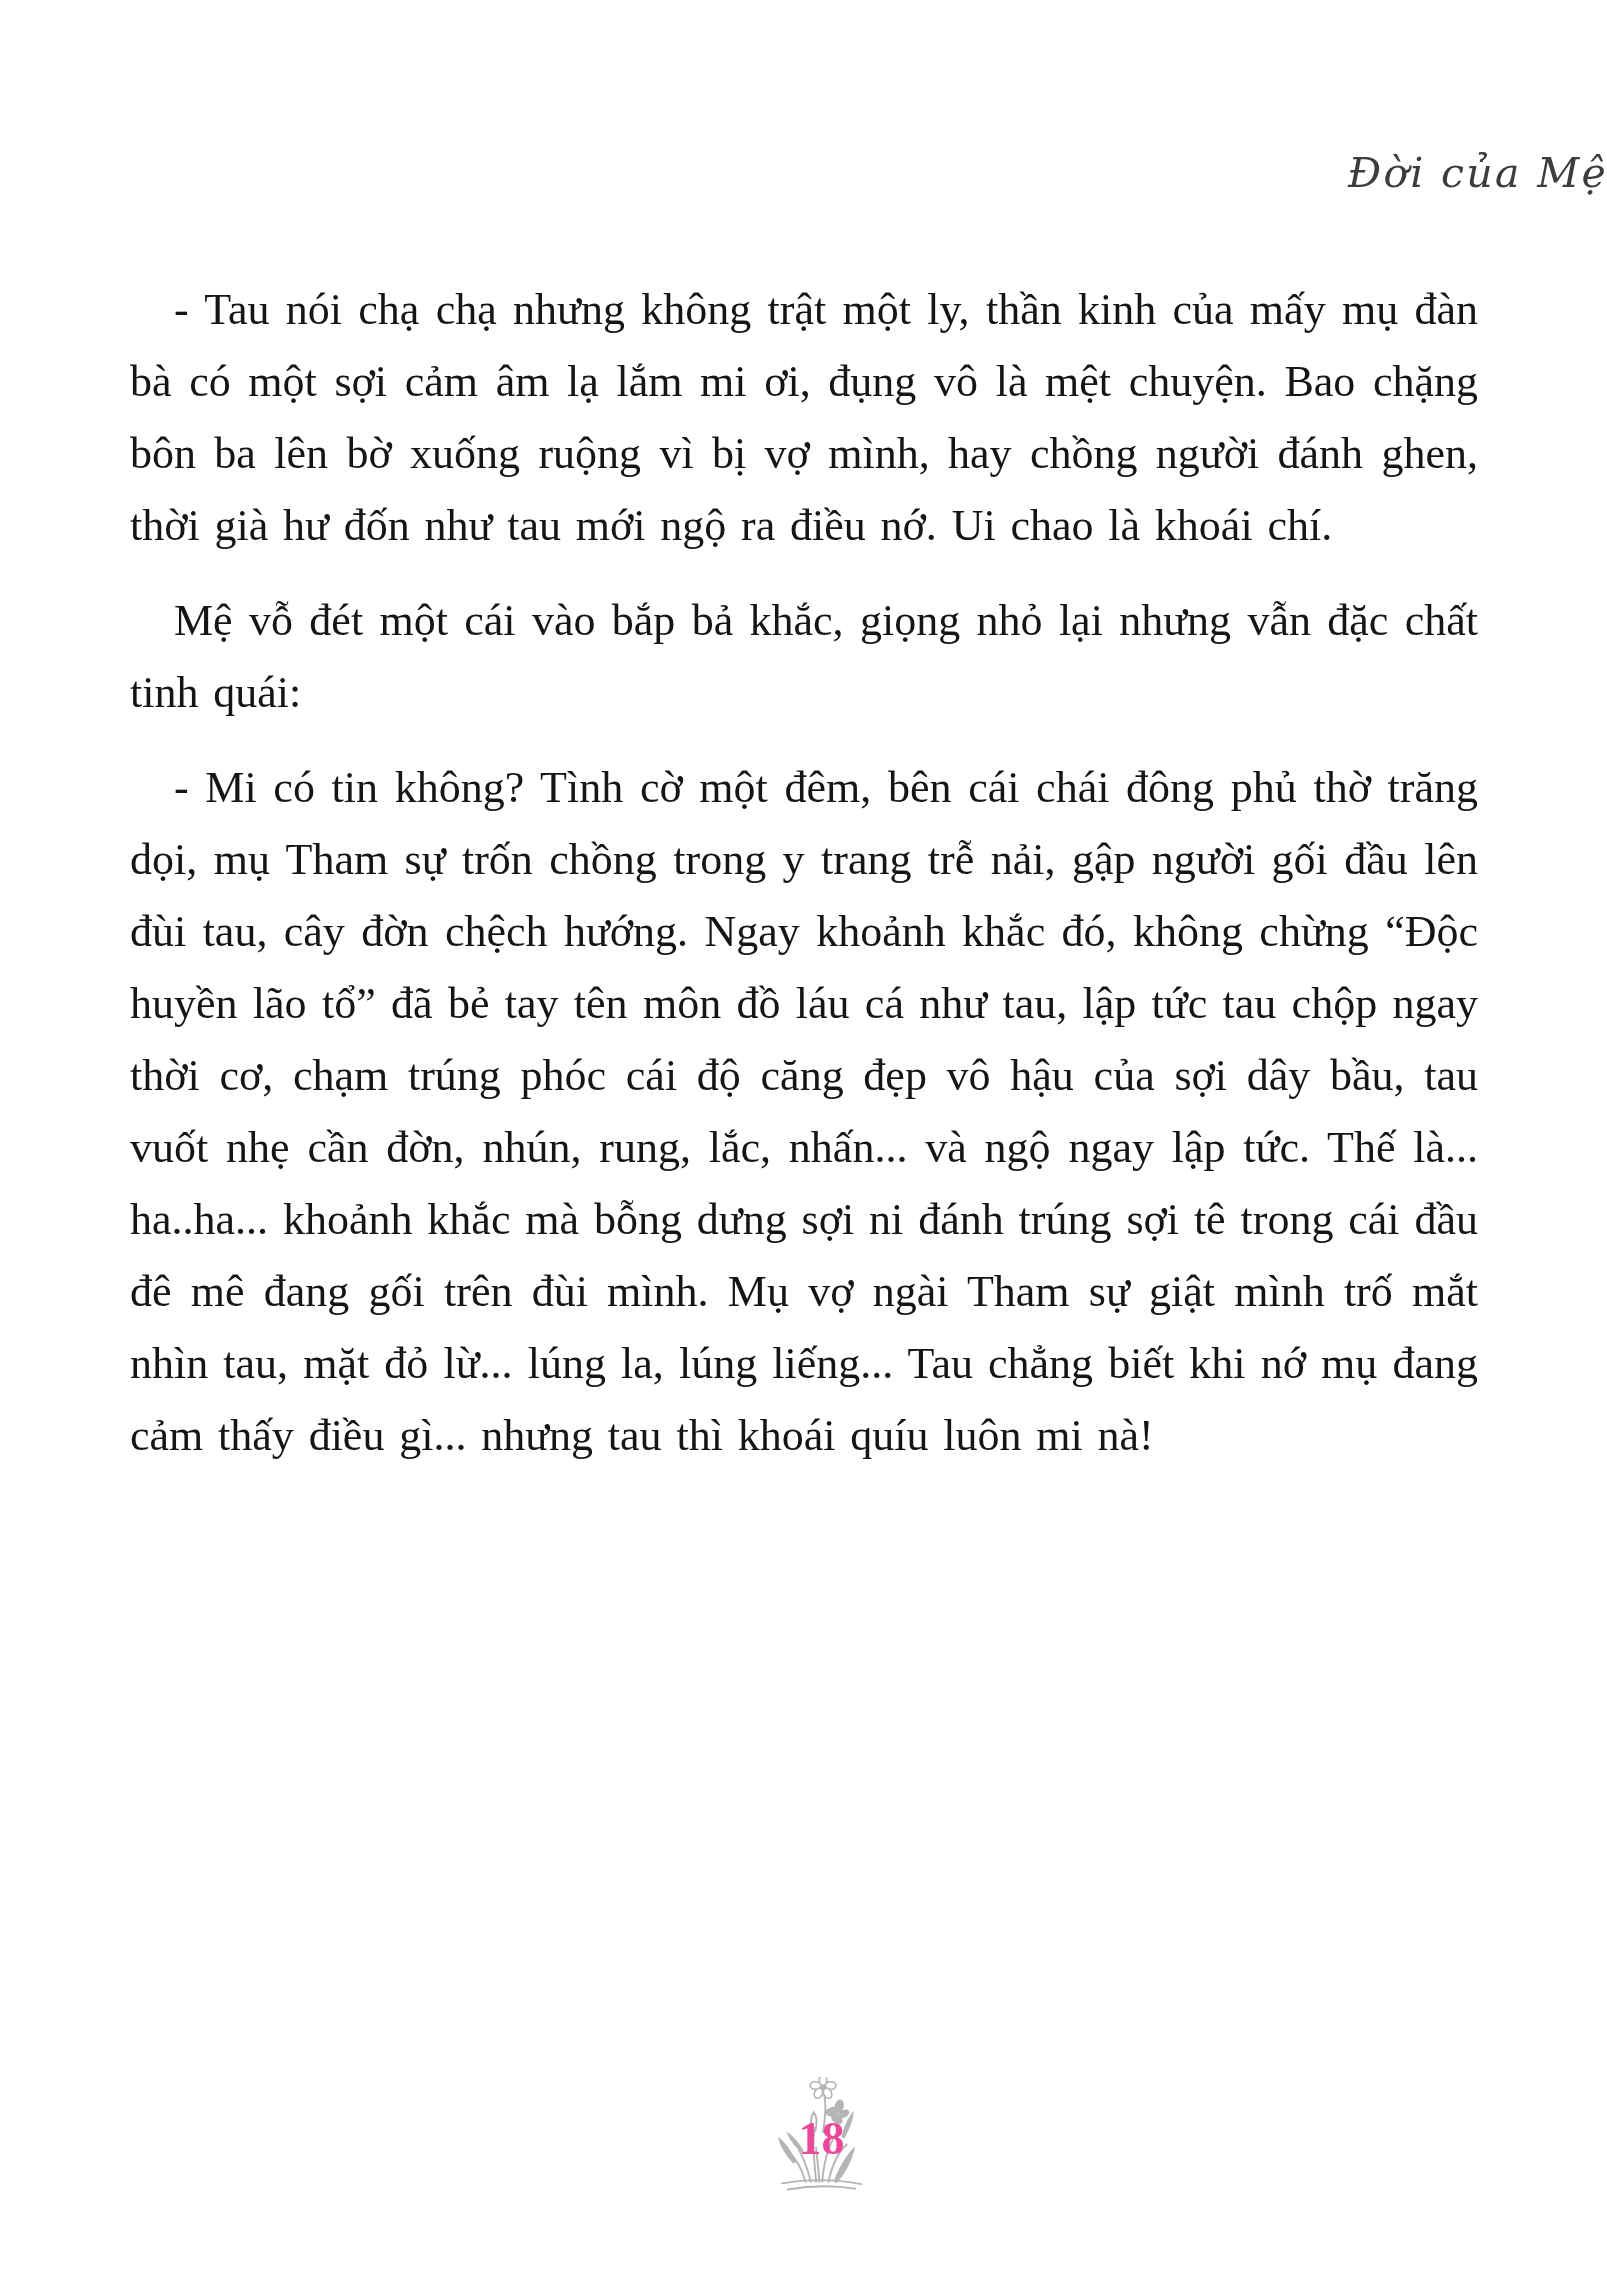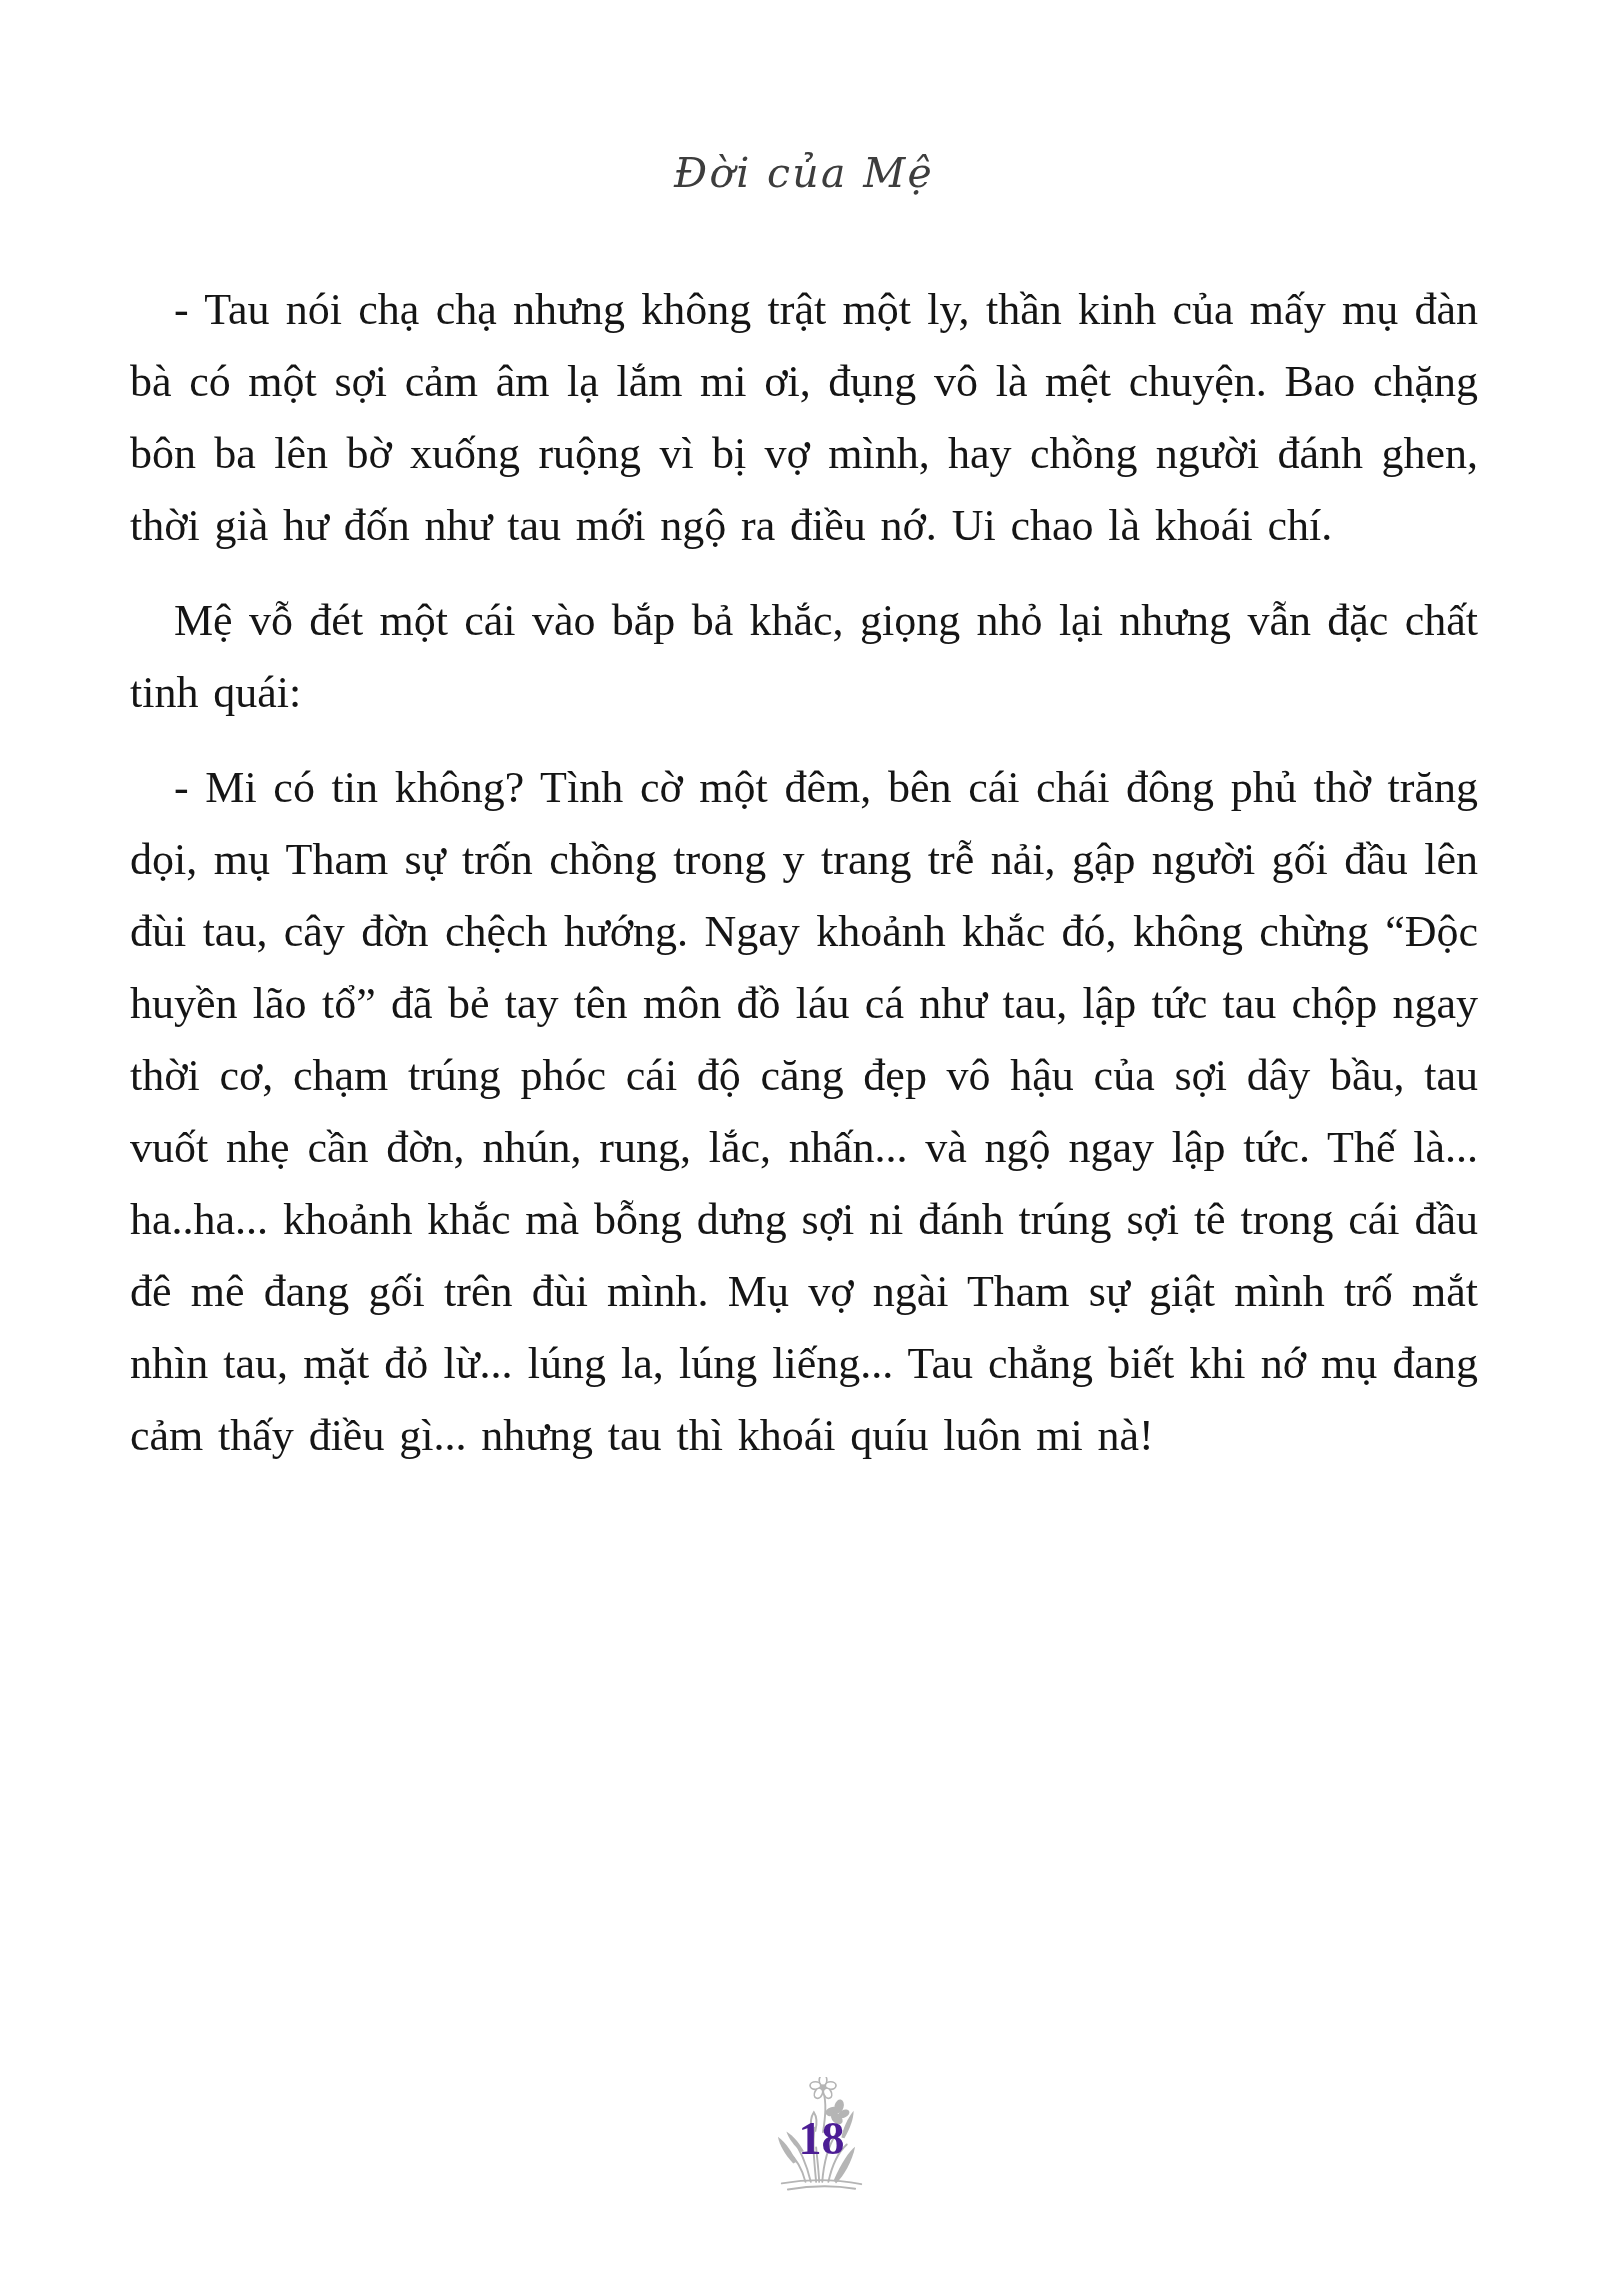--- a/index.html
+++ b/index.html
@@ -13,21 +13,21 @@
     position: relative;
     font-family: "Liberation Serif", serif;
     color: #161616;
     overflow: hidden;
   }
   .running-head {
     position: absolute;
     top: 149px;
     left: 0;
     width: 1608px;
-    text-align: center;
+    text-align: right;
     font-family: "DejaVu Serif", serif;
     font-style: italic;
     font-size: 41px;
     letter-spacing: 2.3px;
     color: #3d3d3d;
   }
   .body-text {
     position: absolute;
     top: 274px;
     left: 130px;
@@ -56,21 +56,21 @@
     left: 0;
   }
   .page-number {
     position: absolute;
     top: 35px;
     left: 0;
     width: 107px;
     text-align: center;
     font-size: 46px;
     font-weight: bold;
-    color: #4c1d95;
+    color: #ec4899;
     font-family: "Liberation Serif", serif;
   }
 </style>
 </head>
 <body>
 
 <div class="running-head">Đời của Mệ</div>
 
 <div class="body-text">
   <p>- Tau nói chạ chạ nhưng không trật một ly, thần kinh của mấy mụ đàn bà có một sợi cảm âm lạ lắm mi ơi, đụng vô là mệt chuyện. Bao chặng bôn ba lên bờ xuống ruộng vì bị vợ mình, hay chồng người đánh ghen, thời già hư đốn như tau mới ngộ ra điều nớ. Ui chao là khoái chí.</p>

